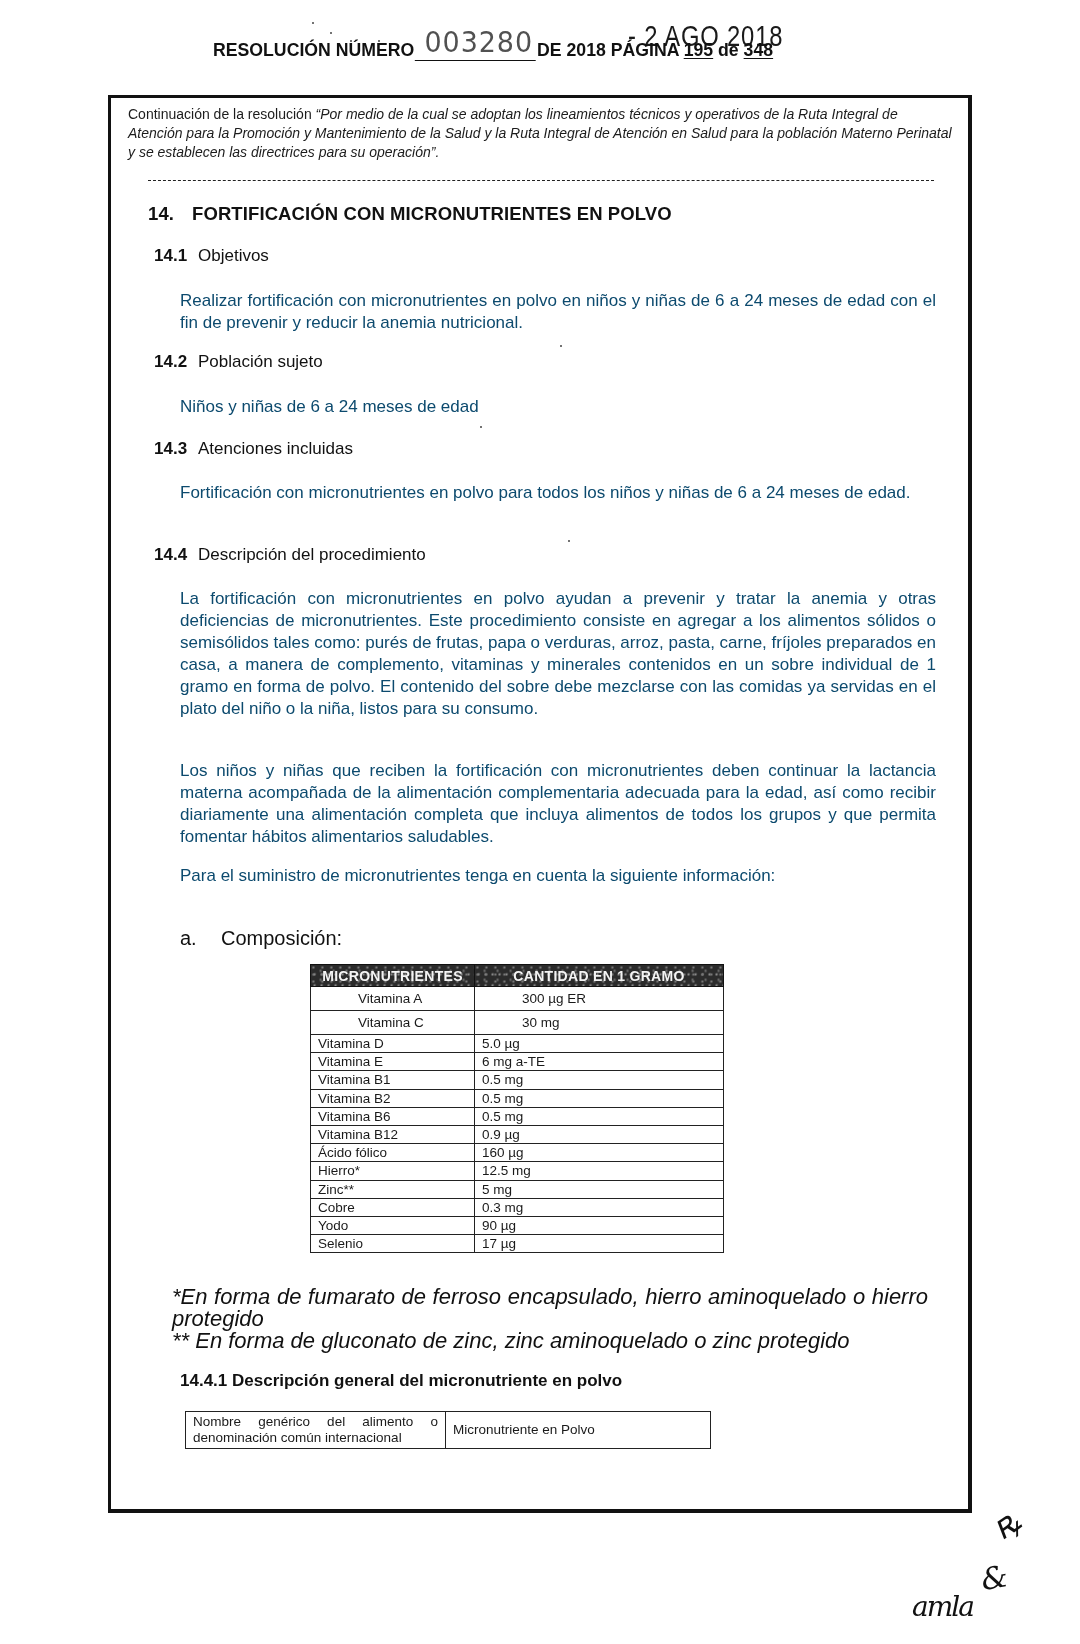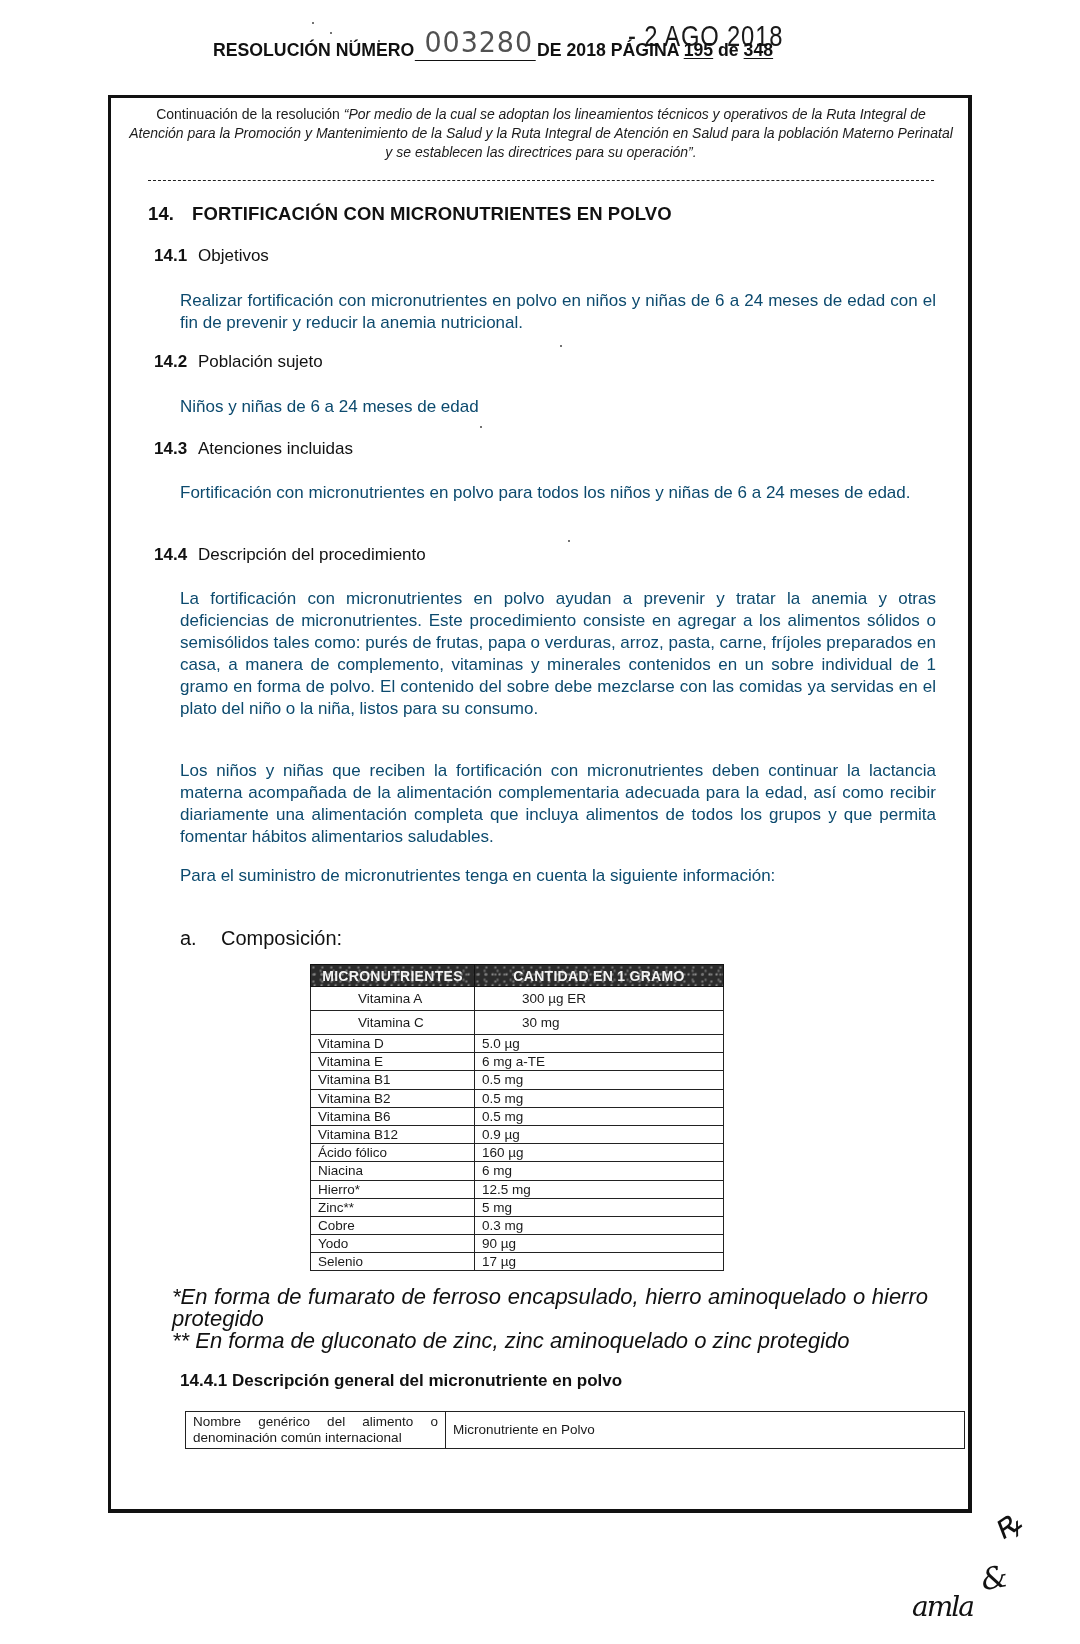--- a/index.html
+++ b/index.html
@@ -69,21 +69,21 @@
       border: 3px solid #111;
       border-right-width: 4px;
       border-bottom-width: 4px;
     }
 
     .continuation {
       position: absolute;
       left: 128px;
       top: 105px;
       width: 826px;
-      text-align: center;
+      text-align: left;
       font-size: 14px;
       line-height: 19px;
       color: #1c1c1c;
     }
     .continuation em { font-style: italic; }
 
     .dash-rule {
       position: absolute;
       left: 148px;
       top: 180px;
@@ -181,21 +181,21 @@
       top: 1371px;
       font-size: 17px;
       font-weight: bold;
     }
 
     
     table.desc {
       position: absolute;
       left: 185px;
       top: 1411px;
-      width: 780px;
+      width: 526px;
       border-collapse: collapse;
       font-size: 13.5px;
       line-height: 16px;
     }
     table.desc td {
       border: 1.2px solid #222;
       padding: 2px 7px;
       vertical-align: middle;
       color: #1a1a1a;
     }
@@ -312,24 +312,20 @@
       </tr>
     <tr>
         <td class="c1">Vitamina B12</td>
         <td>0.9 µg</td>
       </tr>
     <tr>
         <td class="c1">Ácido fólico</td>
         <td>160 µg</td>
       </tr>
     <tr>
-        <td class="c1">Niacina</td>
-        <td>6 mg</td>
-      </tr>
-    <tr>
         <td class="c1">Hierro*</td>
         <td>12.5 mg</td>
       </tr>
     <tr>
         <td class="c1">Zinc**</td>
         <td>5 mg</td>
       </tr>
     <tr>
         <td class="c1">Cobre</td>
         <td>0.3 mg</td>

